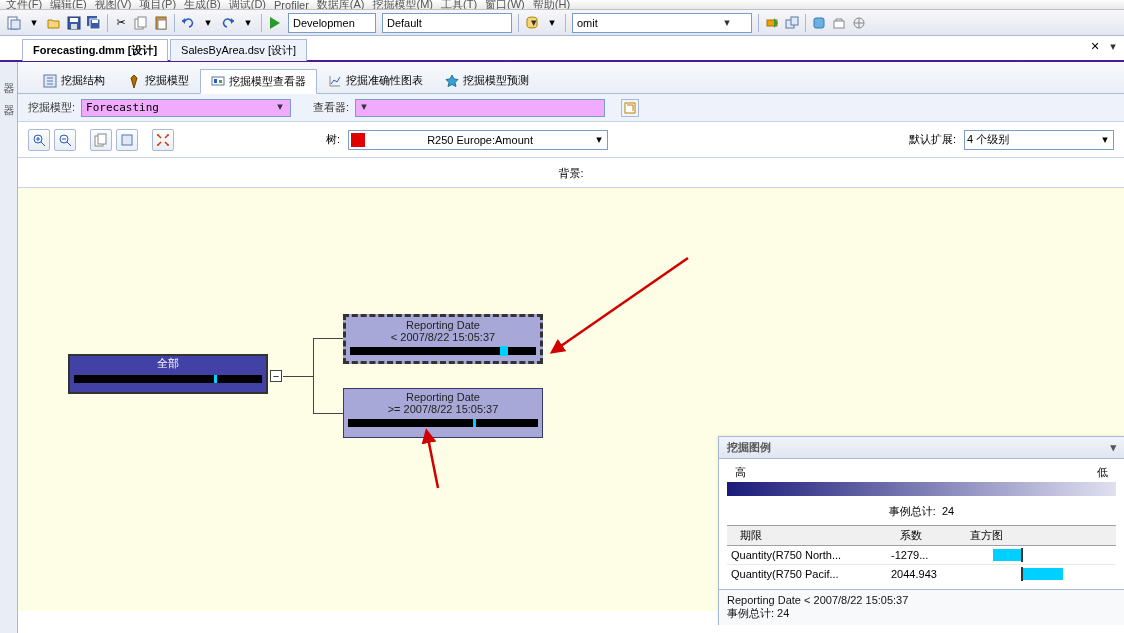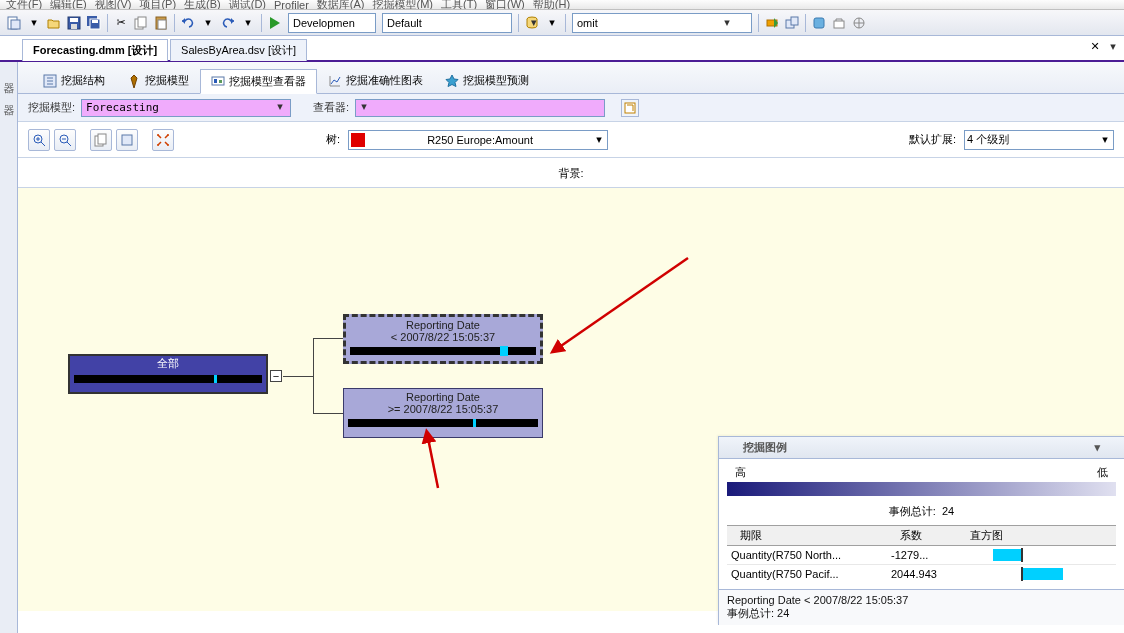--- a/index.html
+++ b/index.html
@@ -57,21 +57,21 @@
 
 .canvas-wrap { position: relative; background: #fefde6; height: calc(100% - 150px); overflow: hidden; }
 .node { position: absolute; border: 2px solid #333; background: #4242a6; color: #fff; text-align: center; font-family: Consolas, "Courier New", monospace; font-size: 11px; }
 .node.sub { background: #a8a8d8; color: #222; border: 1px solid #3a3a6a; }
 .node.sel { border: 3px dashed #333; }
 .node .bar { height: 8px; background: #000; margin: 4px 4px 4px 4px; position: relative; }
 .node .bar .mark { position: absolute; width: 3px; height: 8px; background: #00d0ff; top: 0; }
 .conn-line { position: absolute; background: #444; }
 
 .legend-panel { position: absolute; top: 374px; right: 0; width: 406px; background: #fff; border-left: 1px solid #a8b8d8; border-top: 1px solid #a8b8d8; box-shadow: -1px -1px 2px rgba(0,0,0,0.05); font-family: "Microsoft YaHei", Tahoma, sans-serif; }
-.legend-panel .title { background: linear-gradient(#f0f4fa,#e0e6f0); padding: 3px 24px; border-bottom: 1px solid #a8b8d8; display: flex; align-items: center; justify-content: space-between; font-weight: bold; color: #555; }
+.legend-panel .title { background: linear-gradient(#f0f4fa,#e0e6f0); padding: 3px 8px; border-bottom: 1px solid #a8b8d8; display: flex; align-items: center; justify-content: space-between; font-weight: bold; color: #555; }
 .legend-panel .body { padding: 6px 8px; }
 .legend-panel .grad-row { display: flex; justify-content: space-between; font-size: 11px; padding: 0 8px; }
 .legend-panel .grad { height: 14px; background: linear-gradient(to right, #1a1a7a, #e0e0f0); margin: 2px 0 6px 0; }
 .legend-panel .total { text-align: center; padding: 2px 0 6px 0; }
 .legend-panel table { width: 100%; border-collapse: collapse; font-family: Consolas, monospace; font-size: 11px; }
 .legend-panel th { text-align: left; font-weight: normal; border-bottom: 1px solid #a0a0a0; border-top: 1px solid #a0a0a0; background: #f0f0f0; padding: 2px 13px; font-family: "Microsoft YaHei", sans-serif; }
 .legend-panel td { padding: 2px 4px; border-top: 1px solid #e8e8e8; white-space: nowrap; overflow: hidden; text-overflow: ellipsis; }
 .legend-panel .hist { display: inline-block; height: 12px; background: #00d0ff; vertical-align: middle; }
 .legend-panel .hist-sep { display: inline-block; width: 2px; height: 14px; background: #333; vertical-align: middle; }
 .legend-panel .footer { border-top: 1px solid #a8b8d8; background: #f8f9fb; padding: 4px 8px; font-family: Consolas, monospace; font-size: 11px; color: #111; }

